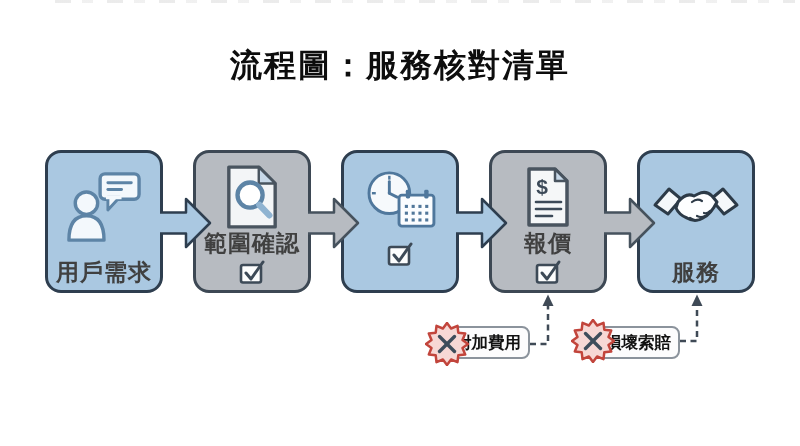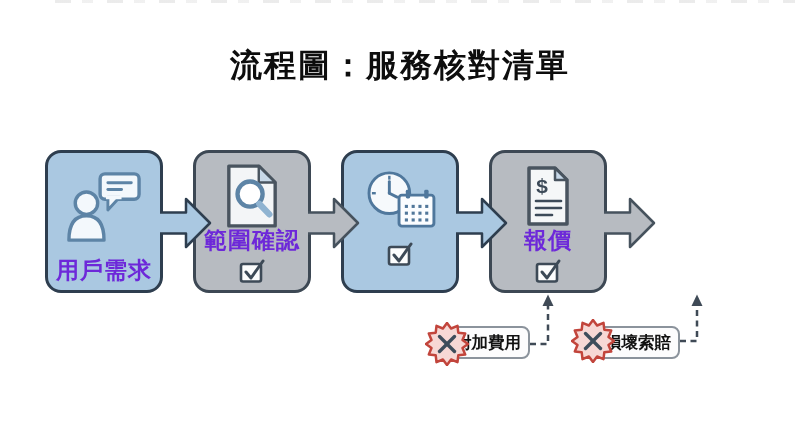--- a/index.html
+++ b/index.html
@@ -1,35 +1,35 @@
 <!DOCTYPE html>
 <html><head>
 <meta charset="utf-8">
 <style>
   html,body{margin:0;padding:0;background:#fff;}
   #stage{
     position:relative;width:800px;height:396px;background:#ffffff;overflow:hidden;
-    font-family:Liberation Mono, monospace;
+    font-family:Liberation Sans, sans-serif;
   }
   
   .top-artifact{
     position:absolute;top:0;left:55px;width:740px;height:3px;opacity:.9;
     background:repeating-linear-gradient(90deg,#e9e9e9 0 16px,transparent 16px 27px,#efefef 27px 38px,transparent 38px 52px);
   }
   .title{
     position:absolute;top:44px;left:0;width:800px;text-align:center;
     font-size:32px;font-weight:800;color:#0d0d0d;letter-spacing:2px;
   }
   .step{
     position:absolute;top:150px;width:118px;height:143px;border-radius:16px;
     box-sizing:border-box;display:flex;flex-direction:column;align-items:center;z-index:2;
   }
   .step.blue{background:#aac8e1;border:3px solid #2e3e4f;}
   .step.gray{background:#b7bbc1;border:3px solid #3d4854;}
-  .step-label{font-size:23px;font-weight:800;color:#6d28d9;letter-spacing:1px;line-height:1;white-space:nowrap;}
+  .step-label{font-size:23px;font-weight:800;color:#404040;letter-spacing:1px;line-height:1;white-space:nowrap;}
   .icon-wrap{display:flex;align-items:center;justify-content:center;}
   .step .icon-wrap{margin-top:10px;height:74px;}
   .step.nocheck .icon-wrap{margin-top:16px;height:78px;}
   .step .step-label{margin-top:2px;}
   .step.nocheck .step-label{margin-top:14px;}
   .checkbox-wrap{margin-top:3px;}
   .flow-arrow{position:absolute;top:196px;z-index:3;}
   .connector-overlay{position:absolute;top:0;left:0;z-index:4;pointer-events:none;}
   .ann-label{
     position:absolute;top:326px;height:33px;box-sizing:border-box;z-index:5;
@@ -130,20 +130,34 @@
     </div>
     <div class="step-label">報價</div>
     <div class="checkbox-wrap">
       <svg width="30" height="28" viewBox="0 0 30 28">
         <rect x="4" y="7" width="20" height="17.5" rx="2" fill="#fcfdfd" stroke="#3d4a57" stroke-width="2.6"></rect>
         <path d="M9,15 L14,21 L26,4" fill="none" stroke="#3d4a57" stroke-width="3" stroke-linecap="round" stroke-linejoin="round"></path>
       </svg>
     </div>
   </div>
 
+  <div class="step blue nocheck" style="left:637px">
+    <div class="icon-wrap">
+      <svg width="88" height="58" viewBox="0 0 88 58">
+        <polygon points="3,26 17,10 29,20 16,35" fill="#f5f8fa" stroke="#2c3a47" stroke-width="3" stroke-linejoin="round"></polygon>
+        <polygon points="85,26 71,10 59,20 72,35" fill="#f5f8fa" stroke="#2c3a47" stroke-width="3" stroke-linejoin="round"></polygon>
+        <path d="M26,23 Q34,13 42,17 L46,15 Q54,11 60,17 L65,23 Q59,35 51,39 Q43,44 35,39 Q27,36 24,29 Z" fill="#fdfeff" stroke="#2c3a47" stroke-width="3" stroke-linejoin="round"></path>
+        <path d="M38,39 q4,3 8,2" fill="none" stroke="#2c3a47" stroke-width="2.2" stroke-linecap="round"></path>
+        <path d="M45,37 q4,2 8,0" fill="none" stroke="#2c3a47" stroke-width="2.2" stroke-linecap="round"></path>
+        <path d="M52,34 q3,1 6,-2" fill="none" stroke="#2c3a47" stroke-width="2.2" stroke-linecap="round"></path>
+        <path d="M40,23 q5,-4 10,-1" fill="none" stroke="#2c3a47" stroke-width="2.2" stroke-linecap="round"></path>
+      </svg>
+    </div>
+    <div class="step-label">服務</div>
+  </div>
 
   <svg class="flow-arrow" style="left:160px" width="52" height="54" viewBox="0 0 52 54">
     <path d="M0,16.5 L26,16.5 L26,3 L50,27 L26,51 L26,37.5 L0,37.5" fill="#aac8e1" stroke="#2e3e4f" stroke-width="2.5" stroke-linejoin="round"></path>
   </svg>
   <svg class="flow-arrow" style="left:308px" width="52" height="54" viewBox="0 0 52 54">
     <path d="M0,16.5 L26,16.5 L26,3 L50,27 L26,51 L26,37.5 L0,37.5" fill="#b7bbc1" stroke="#46525d" stroke-width="2.5" stroke-linejoin="round"></path>
   </svg>
   <svg class="flow-arrow" style="left:456px" width="52" height="54" viewBox="0 0 52 54">
     <path d="M0,16.5 L26,16.5 L26,3 L50,27 L26,51 L26,37.5 L0,37.5" fill="#aac8e1" stroke="#2e3e4f" stroke-width="2.5" stroke-linejoin="round"></path>
   </svg>

